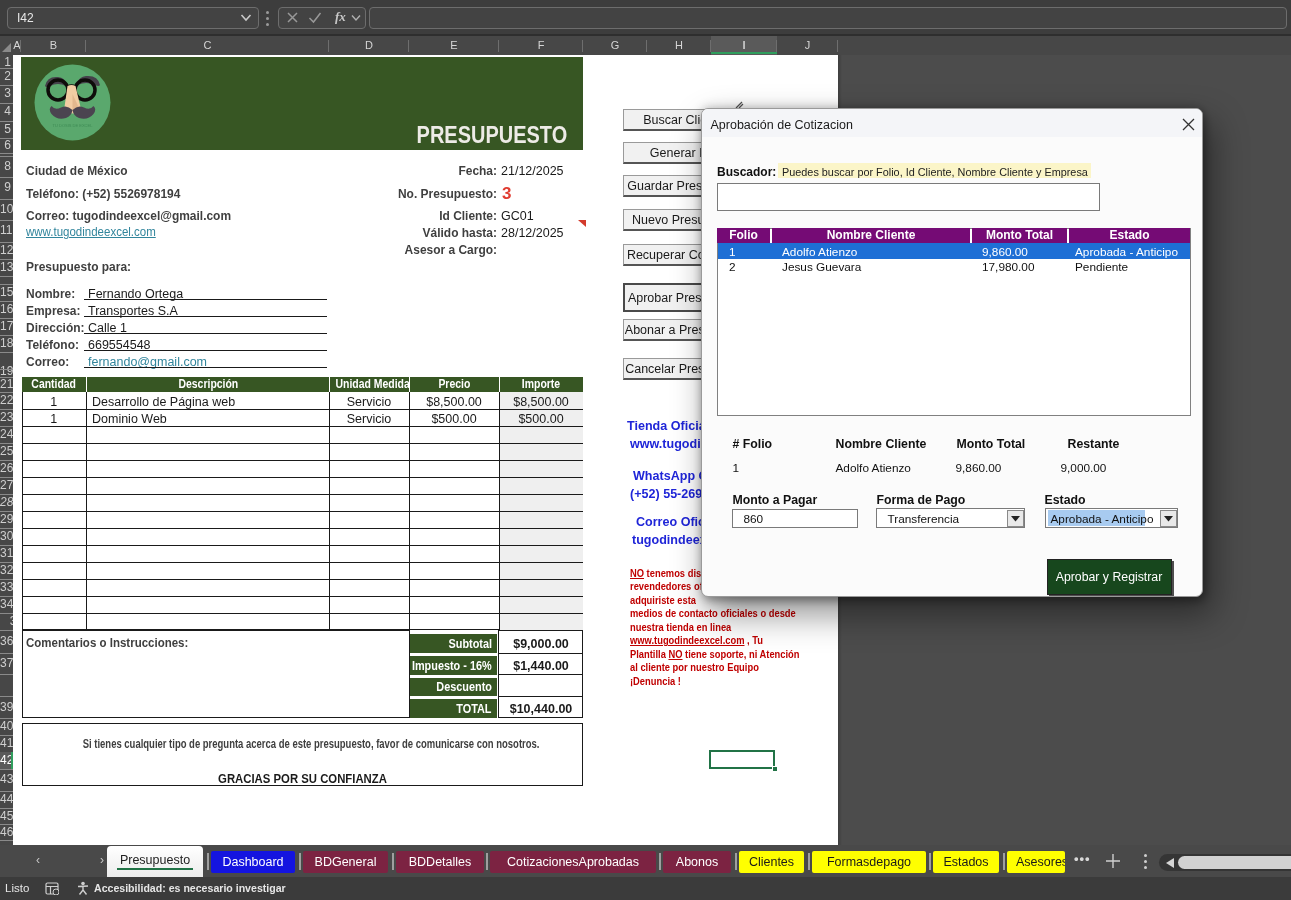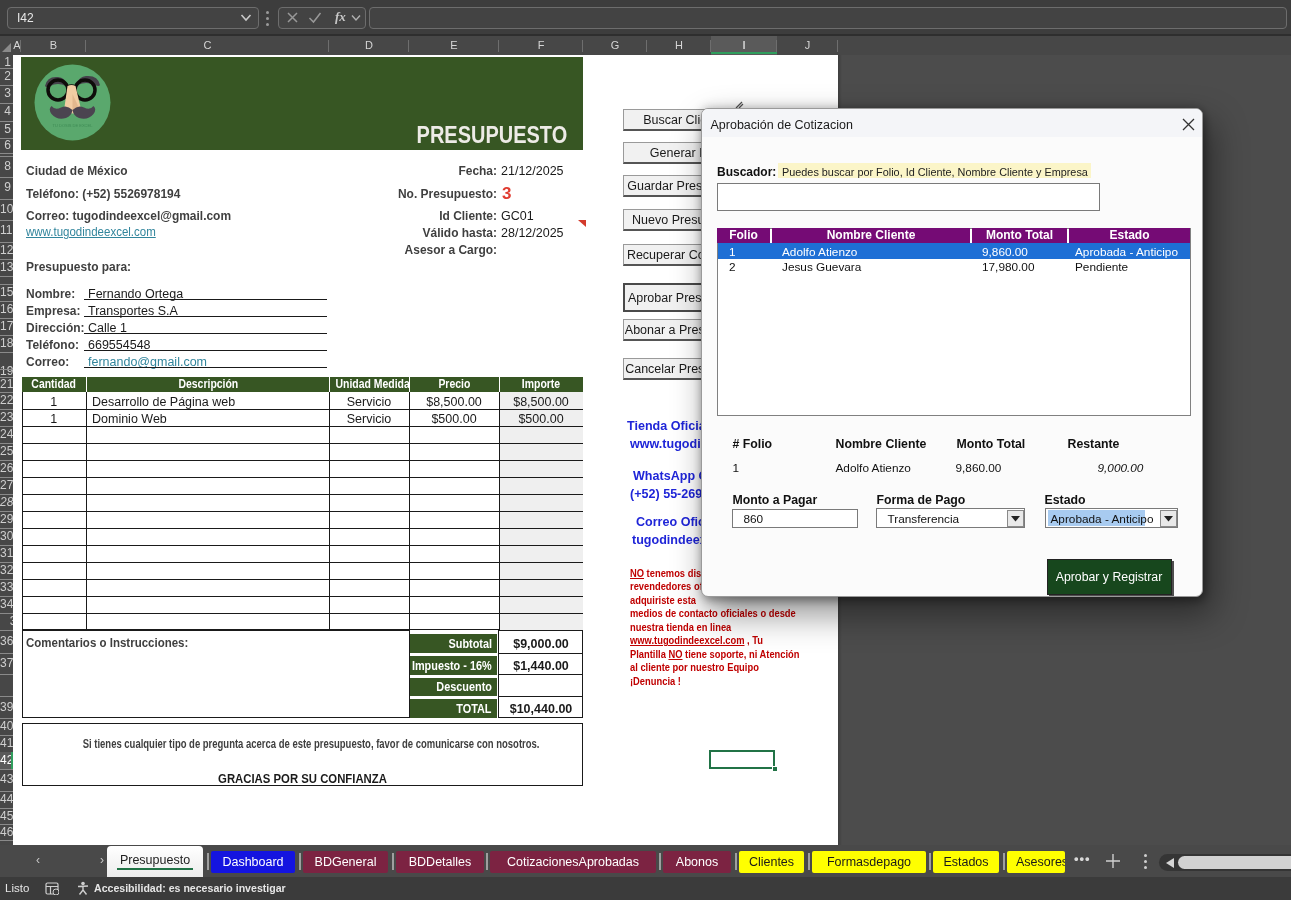--- a/index.html
+++ b/index.html
@@ -330,21 +330,21 @@
         <span style="position:absolute;left:264px;top:1.5px;">17,980.00</span>
         <span style="position:absolute;left:357px;top:1.5px;">Pendiente</span>
       </div>
 <div style="position:absolute;left:31px;top:328px;font-size:12.3px;font-weight:bold;color:#111;"># Folio</div>
 <div style="position:absolute;left:134px;top:328px;font-size:12.3px;font-weight:bold;color:#111;">Nombre Cliente</div>
 <div style="position:absolute;left:255px;top:328px;font-size:12.3px;font-weight:bold;color:#111;">Monto Total</div>
 <div style="position:absolute;left:366px;top:328px;font-size:12.3px;font-weight:bold;color:#111;">Restante</div>
 <div style="position:absolute;left:31px;top:352px;font-size:11.8px;color:#111;">1</div>
 <div style="position:absolute;left:134px;top:352px;font-size:11.8px;color:#111;">Adolfo Atienzo</div>
 <div style="position:absolute;left:254px;top:352px;font-size:11.8px;color:#111;">9,860.00</div>
-<div style="position:absolute;left:396px;top:352px;font-size:11.8px;color:#111;font-style:italic;">9,000.00</div>
+<div style="position:absolute;left:359px;top:352px;font-size:11.8px;color:#111;">9,000.00</div>
 <div style="position:absolute;left:31px;top:384px;font-size:12.3px;font-weight:bold;color:#111;">Monto a Pagar</div>
 <div style="position:absolute;left:175px;top:384px;font-size:12.3px;font-weight:bold;color:#111;">Forma de Pago</div>
 <div style="position:absolute;left:343px;top:384px;font-size:12.3px;font-weight:bold;color:#111;">Estado</div>
 <div style="position:absolute;left:30.5px;top:400px;width:126px;height:19px;background:#fff;border:1px solid #7a7a7a;"></div>
 <div style="position:absolute;left:42px;top:403px;font-size:11.8px;color:#111;">860</div>
 <div style="position:absolute;left:174.5px;top:399.5px;width:149px;height:20px;background:#fff;border:1px solid #7a7a7a;"></div>
 <div style="position:absolute;left:186px;top:403px;font-size:11.8px;color:#111;">Transferencia</div>
 <div style="position:absolute;left:305px;top:401px;width:17px;height:17px;background:#e9e9e9;border:1px solid #8a8a8a;"></div>
 <svg style="position:absolute;left:309px;top:407px;" width="9" height="6">
         <path d="M0 0 L9 0 L4.5 5.5 Z" fill="#222"></path>

